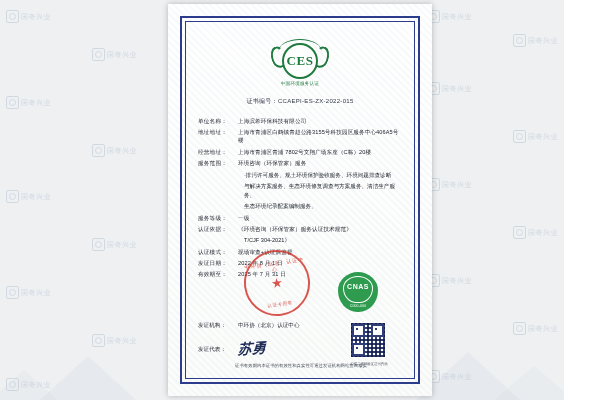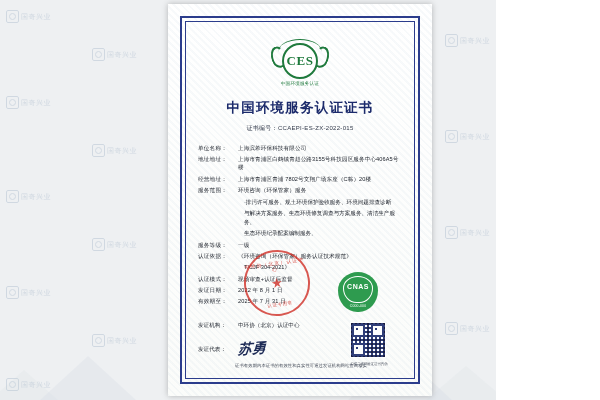--- a/index.html
+++ b/index.html
@@ -10,21 +10,21 @@
     width: 600px;
     height: 400px;
     overflow: hidden;
     font-family: "Liberation Sans", sans-serif;
     background: #ffffff;
   }
 
   
   .page {
     position: relative;
-    width: 496px;
+    width: 564px;
     height: 400px;
     background: #1d4ed8;
     overflow: hidden;
   }
   .backdrop {
     position: absolute;
     inset: 0;
     background: #eef0f2;
   }
   
@@ -434,21 +434,20 @@
         <div class="emblem">
           <div class="arc"></div>
           <div class="leaf-l"></div>
           <div class="leaf-r"></div>
           <div class="ring"></div>
           <div class="ces">CES</div>
           <div class="band">中国环境服务认证</div>
         </div>
       </div>
 
-      <div class="title">中国环境服务认证证书</div>
 
       <div class="certno">
         <span>证书编号：</span><span>CCAEPI-ES-ZX-2022-015</span>
       </div>
 
       <div class="fields">
         <div class="row">
           <div class="lbl">单位名称：</div>
           <div class="val">上海滨希环保科技有限公司</div>
         </div>

